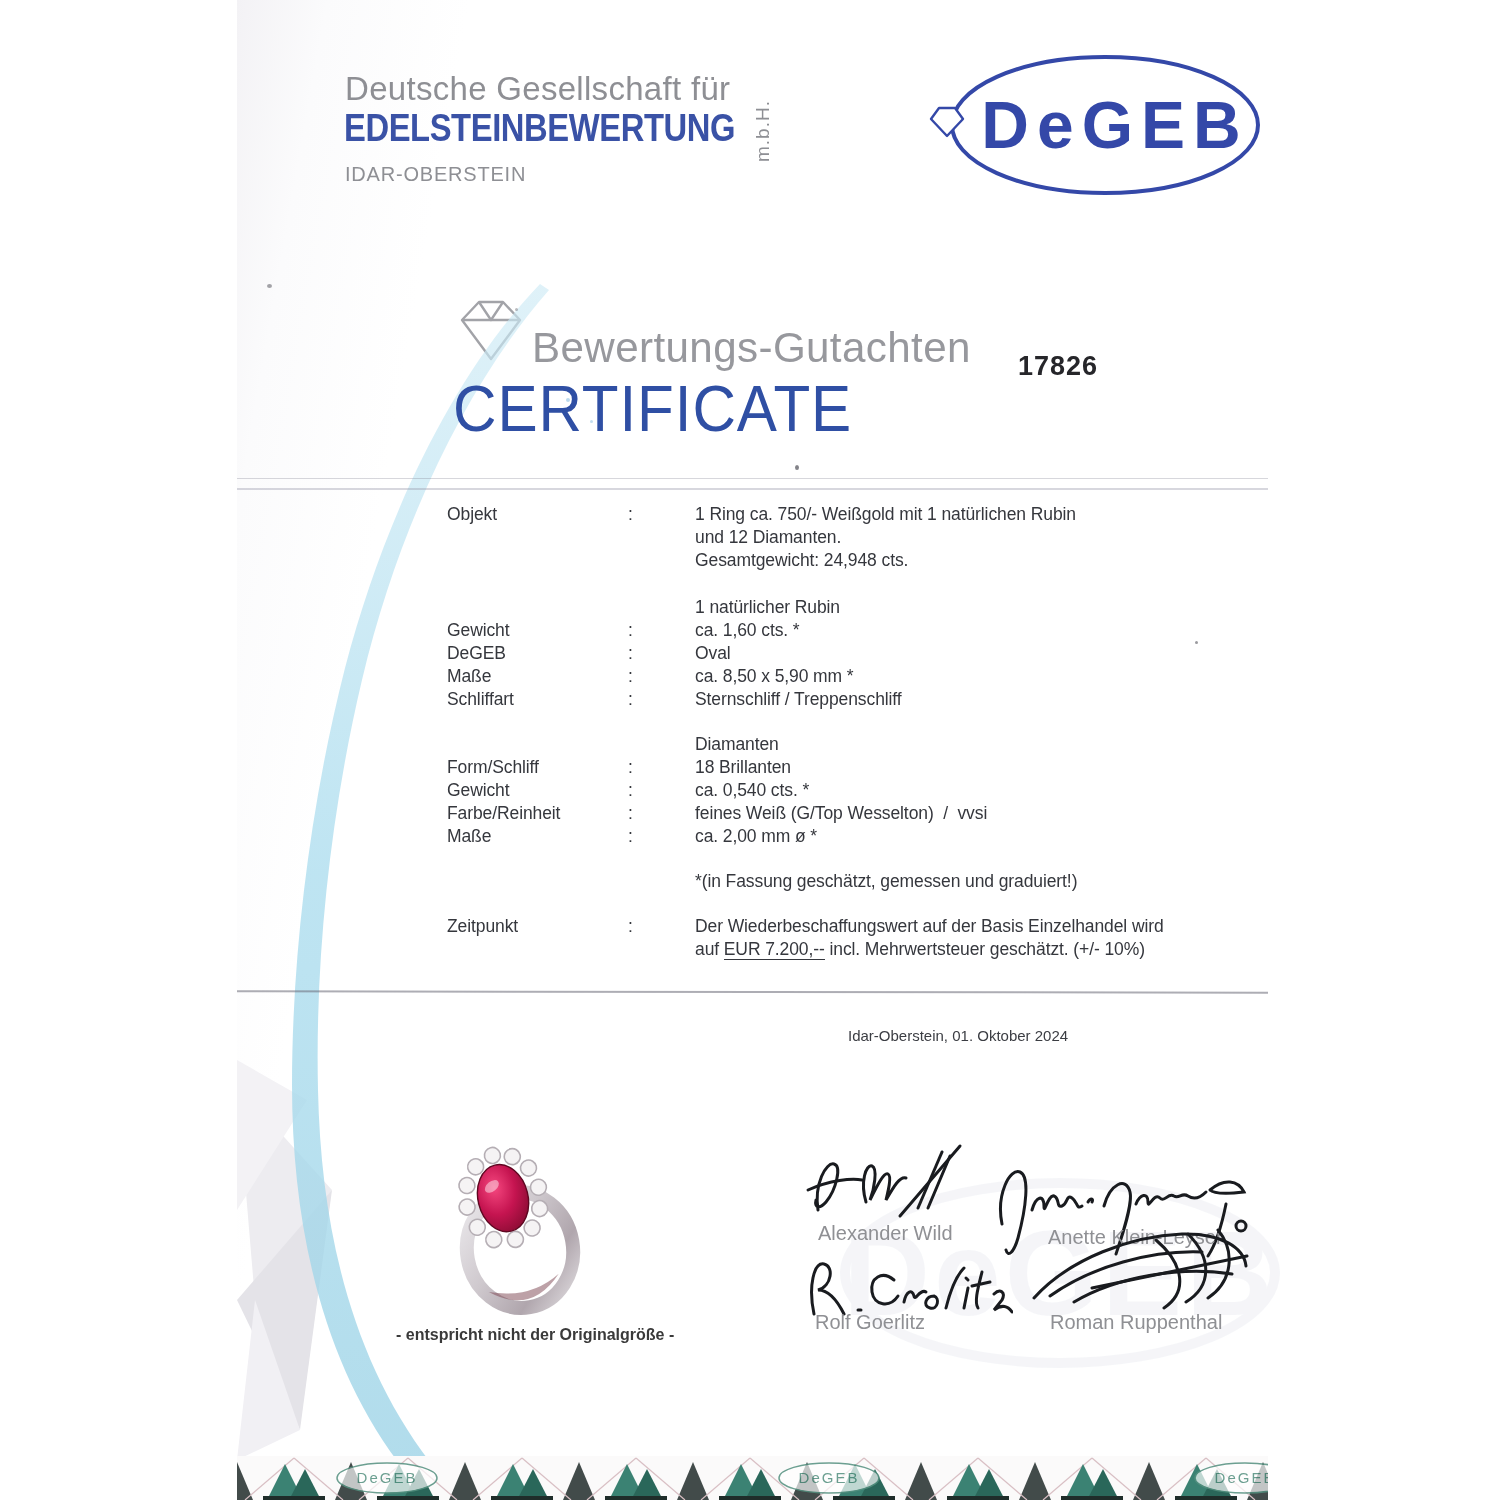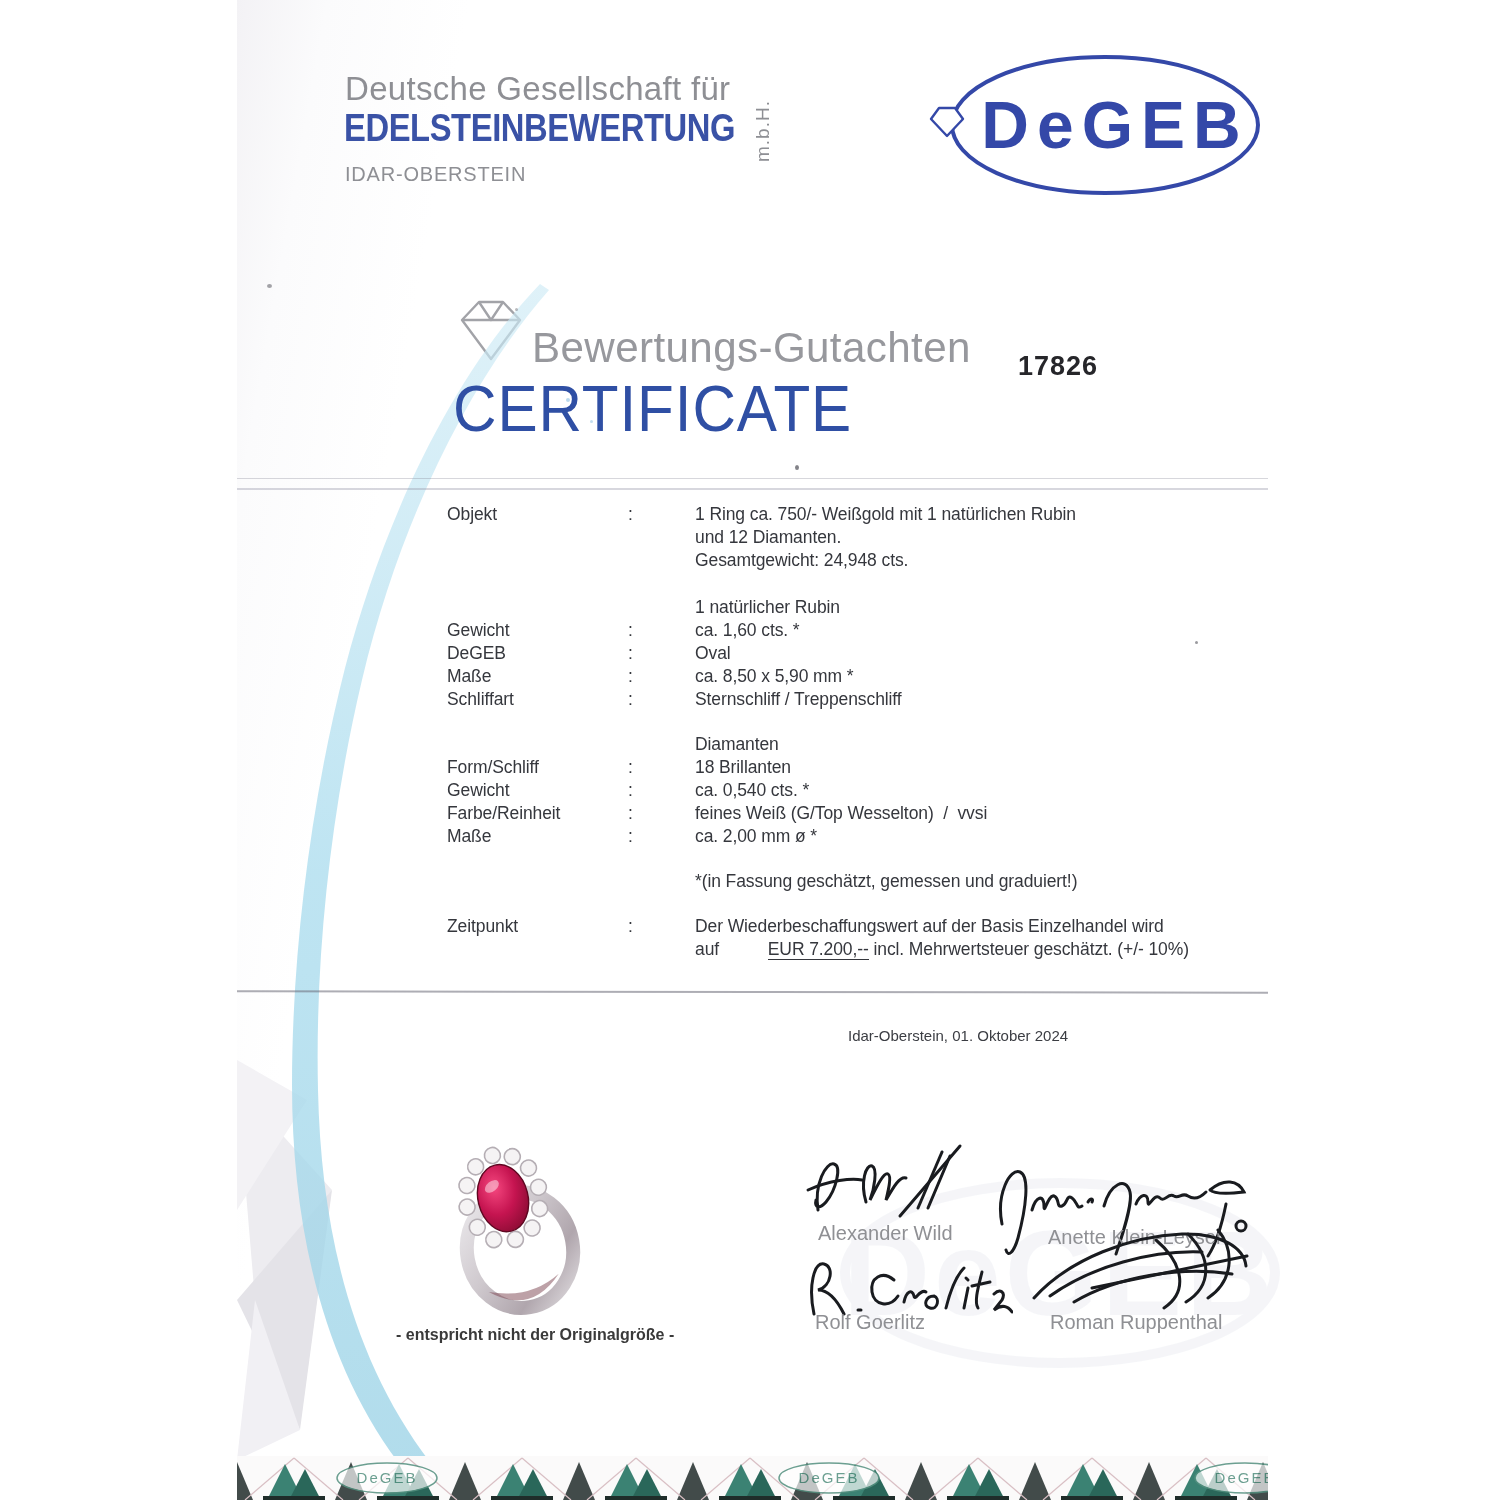--- a/index.html
+++ b/index.html
@@ -23,21 +23,21 @@
           transform:scaleX(.94);transform-origin:left top;white-space:nowrap;}
   
   .fold1a{left:237px;top:478px;width:1031px;height:1px;background:rgba(130,130,145,.32);}
   .fold1b{left:237px;top:488px;width:1031px;height:2px;background:rgba(150,150,168,.38);}
   .fold2{left:237px;top:991px;width:1031px;height:2px;background:rgba(105,105,118,.55);transform:rotate(.08deg);}
   
   .spec{left:447px;top:503px;width:748px;font-size:17.5px;line-height:23px;color:#35373d;letter-spacing:-.1px;}
   .srow{display:grid;grid-template-columns:181px 67px 1fr;}
   .lbl,.sep,.val{display:block;}
   .vline{display:block;}
-  .underl{border-bottom:1.7px solid #35373d;padding-bottom:0;margin-left:44px;}
+  .underl{border-bottom:1.7px solid #35373d;padding-bottom:0;}
   .mt26{margin-top:24px;} .mt22{margin-top:22px;} .mt23{margin-top:22px;}
   .dateline{left:848px;top:1027px;font-size:15px;color:#3b3d43;white-space:nowrap;}
   .caption{left:396px;top:1326px;font-size:16px;font-weight:700;color:#3a3a3a;white-space:nowrap;}
   .signame{font-size:20px;color:#8f9094;white-space:nowrap;}
   .speck{border-radius:50%;}
   svg{display:block;}
 </style>
 </head>
 <body>
 

